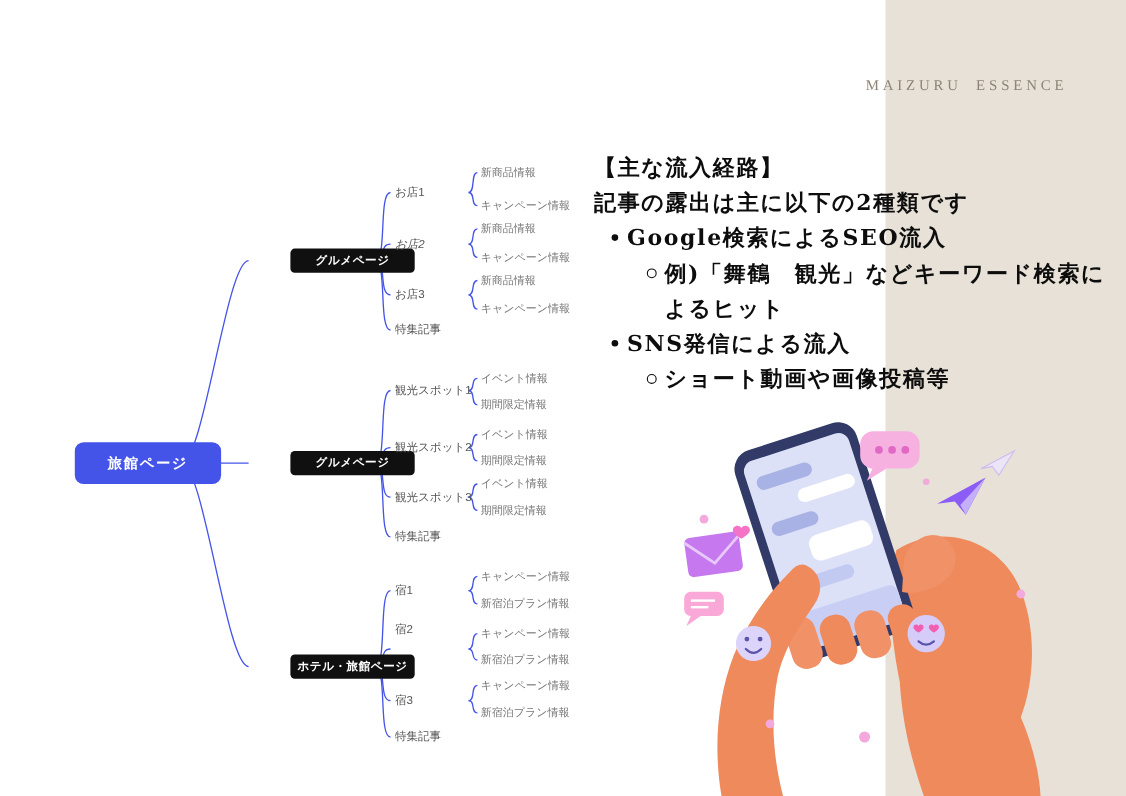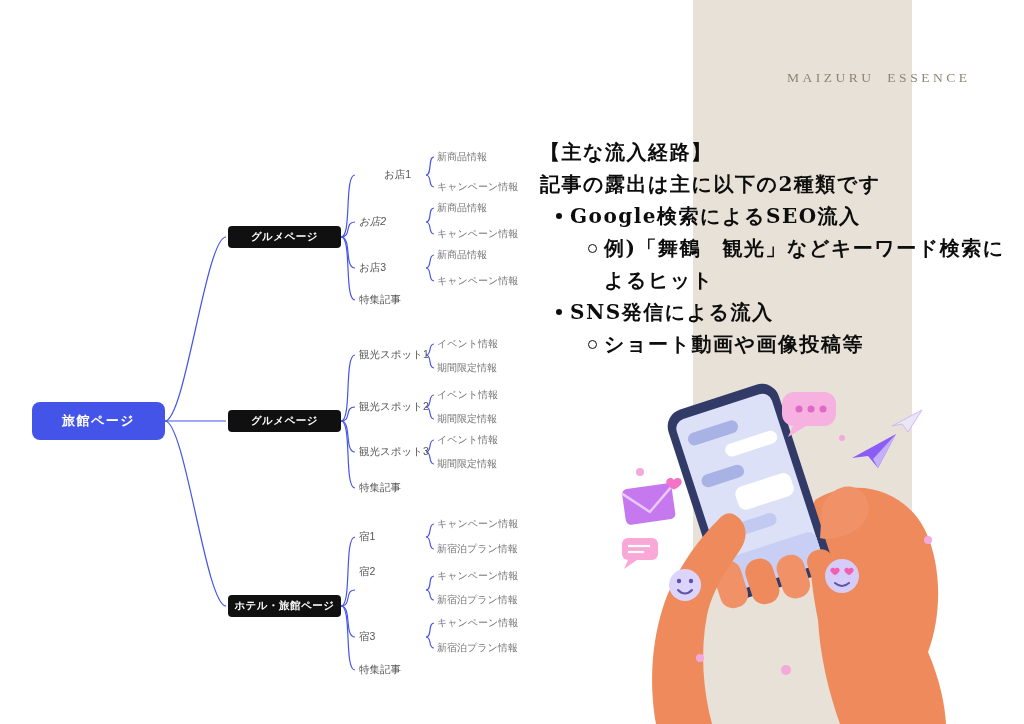--- a/index.html
+++ b/index.html
@@ -1,28 +1,28 @@
 <!DOCTYPE html>
 <html style="--accent: #4554e8; --band: #e7e1d7;"><head>
 <meta charset="utf-8">
 <style>
   * { margin:0; padding:0; box-sizing:border-box; }
   html,body { width:1024px; height:724px; }
   body { position:relative; overflow:hidden; background:#ffffff; font-family:"Liberation Sans", sans-serif; }
-  .page { position:absolute; inset:0; width:912px; height:724px; background:#ffffff; }
+  .page { position:absolute; inset:0; width:1024px; height:724px; background:#ffffff; }
 
   .band { position:absolute; top:0; right:0; width:219px; height:724px; background:var(--band,#e7e1d7); }
 
   .brand { position:absolute; left:787px; top:70px; font-family:"Liberation Serif", serif;
            font-size:13.5px; letter-spacing:3.5px; word-spacing:6px; color:#8c8577; white-space:nowrap; }
 
   svg.lines { position:absolute; left:0; top:0; width:1024px; height:724px; pointer-events:none; }
   #tree-nodes { position:absolute; inset:0; }
 
-  .node { position:absolute; display:flex; align-items:center; justify-content:center; white-space:nowrap; }
+  .node { position:absolute; display:flex; align-items:center; justify-content:center; white-space:nowrap;margin-left:36px; }
   .node.root { background:var(--accent,#4554e8); color:#fff; font-weight:bold; font-size:13px;
                letter-spacing:1.5px; border-radius:8px; }
   .node.branch { background:#101010; color:#fff; font-weight:bold; font-size:10.5px;
                  letter-spacing:0.5px; border-radius:4px; }
   .mid  { position:absolute; transform:translateY(-50%); font-size:10.5px; color:#555; white-space:nowrap; }
   .leaf { position:absolute; transform:translateY(-50%); font-size:10px;  color:#777; white-space:nowrap; }
 
   .info { position:absolute; left:540px; top:136px; width:472px; color:#0d0d0d;
           font-family:"DejaVu Serif","Liberation Serif",serif; font-weight:bold;
           font-size:20px; line-height:32px; letter-spacing:1.5px; }
@@ -76,21 +76,21 @@
       <path d="M 426 590 C 432.4 590 427.6 576 434 576" fill="none" stroke="#4554e8" stroke-width="1.2"></path>
       <path d="M 426 590 C 432.4 590 427.6 600 434 600" fill="none" stroke="#4554e8" stroke-width="1.2"></path>
       <path d="M 341 606 C 352.2 606 343.8 637 355 637" fill="none" stroke="#4554e8" stroke-width="1.2"></path>
       <path d="M 426 637 C 432.4 637 427.6 623 434 623" fill="none" stroke="#4554e8" stroke-width="1.2"></path>
       <path d="M 426 637 C 432.4 637 427.6 648 434 648" fill="none" stroke="#4554e8" stroke-width="1.2"></path>
       <path d="M 341 606 C 352.2 606 343.8 670 355 670" fill="none" stroke="#4554e8" stroke-width="1.2"></path>
     </svg>
   <div id="tree-nodes">
       <div class="node root" style="left: 32px; top: 402px; width: 133px; height: 38px;">旅館ページ</div>
       <div class="node branch" style="left: 228px; top: 226px; width: 113px; height: 22px;">グルメページ</div>
-      <div class="mid" style="left: 359px; top: 175px; margin-left: 25px;">お店1</div>
+      <div class="mid" style="left: 359px; top: 175px;">お店1</div>
       <div class="leaf" style="left: 437px; top: 157px;">新商品情報</div>
       <div class="leaf" style="left: 437px; top: 187px;">キャンペーン情報</div>
       <div class="mid" style="left: 359px; top: 222px; font-style: italic;">お店2</div>
       <div class="leaf" style="left: 437px; top: 208px;">新商品情報</div>
       <div class="leaf" style="left: 437px; top: 234px;">キャンペーン情報</div>
       <div class="mid" style="left: 359px; top: 268px;">お店3</div>
       <div class="leaf" style="left: 437px; top: 255px;">新商品情報</div>
       <div class="leaf" style="left: 437px; top: 281px;">キャンペーン情報</div>
       <div class="mid" style="left: 359px; top: 300px;">特集記事</div>
       <div class="node branch" style="left: 228px; top: 410px; width: 113px; height: 22px;">グルメページ</div>

